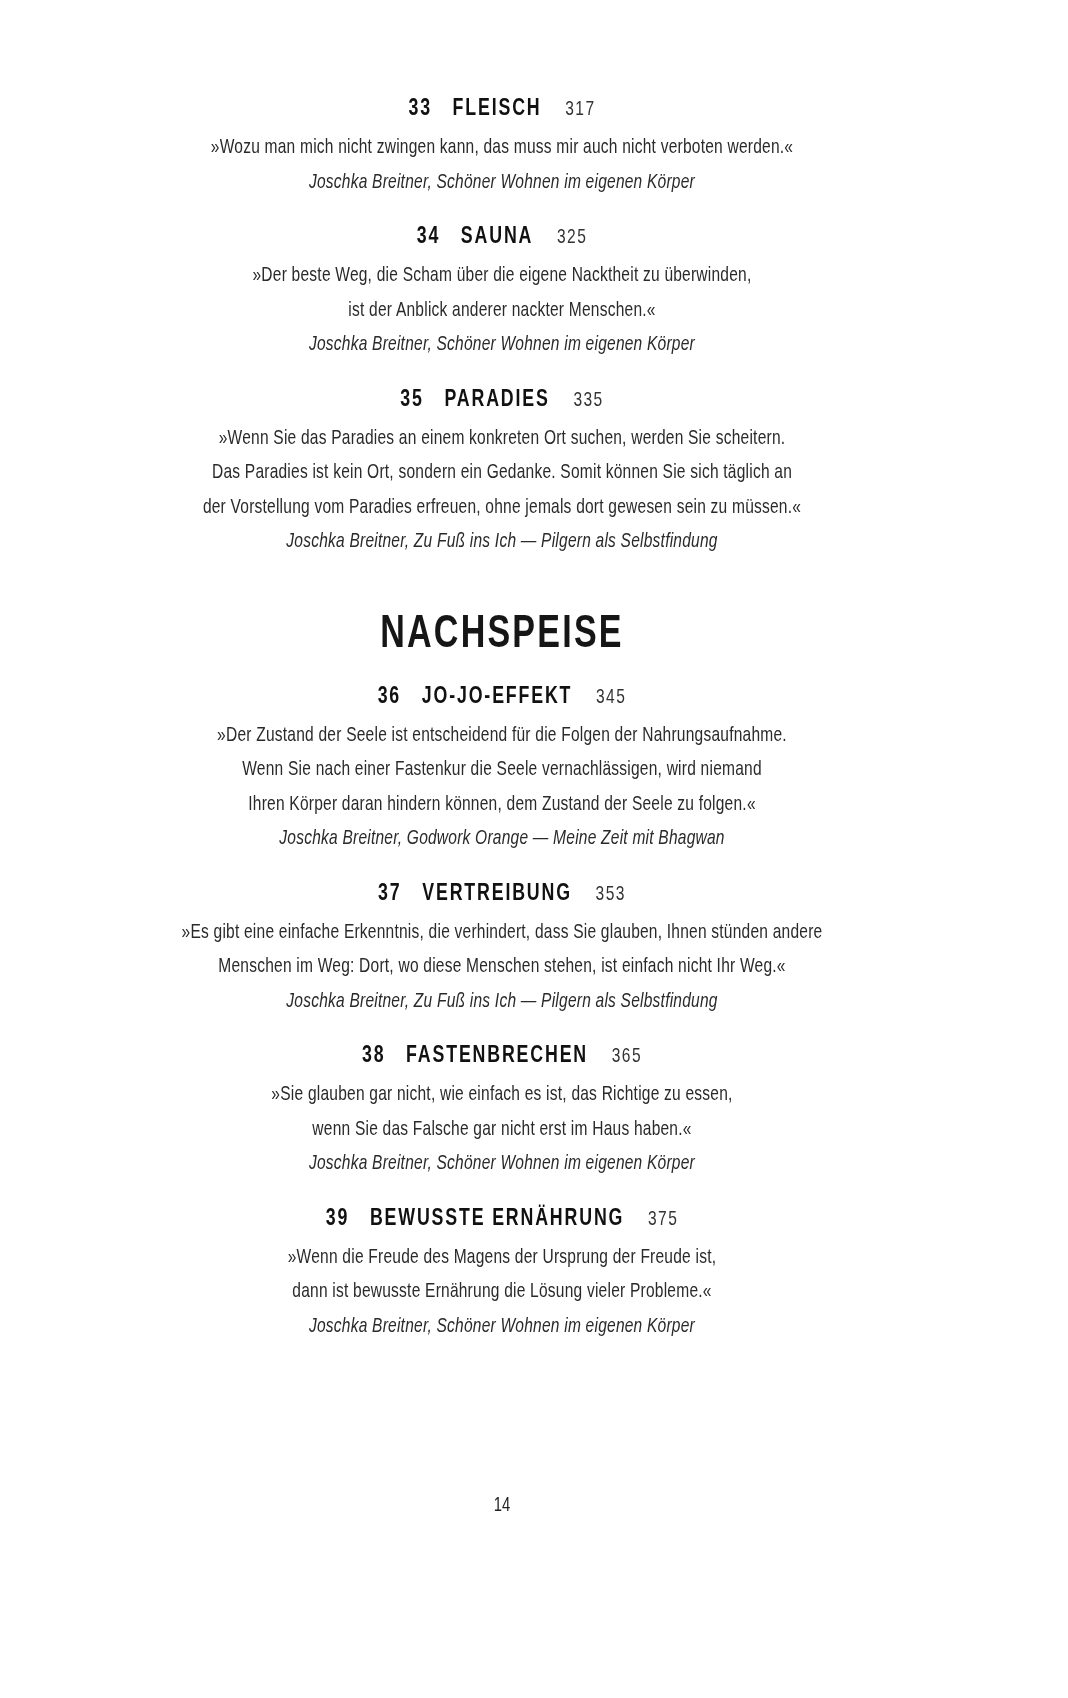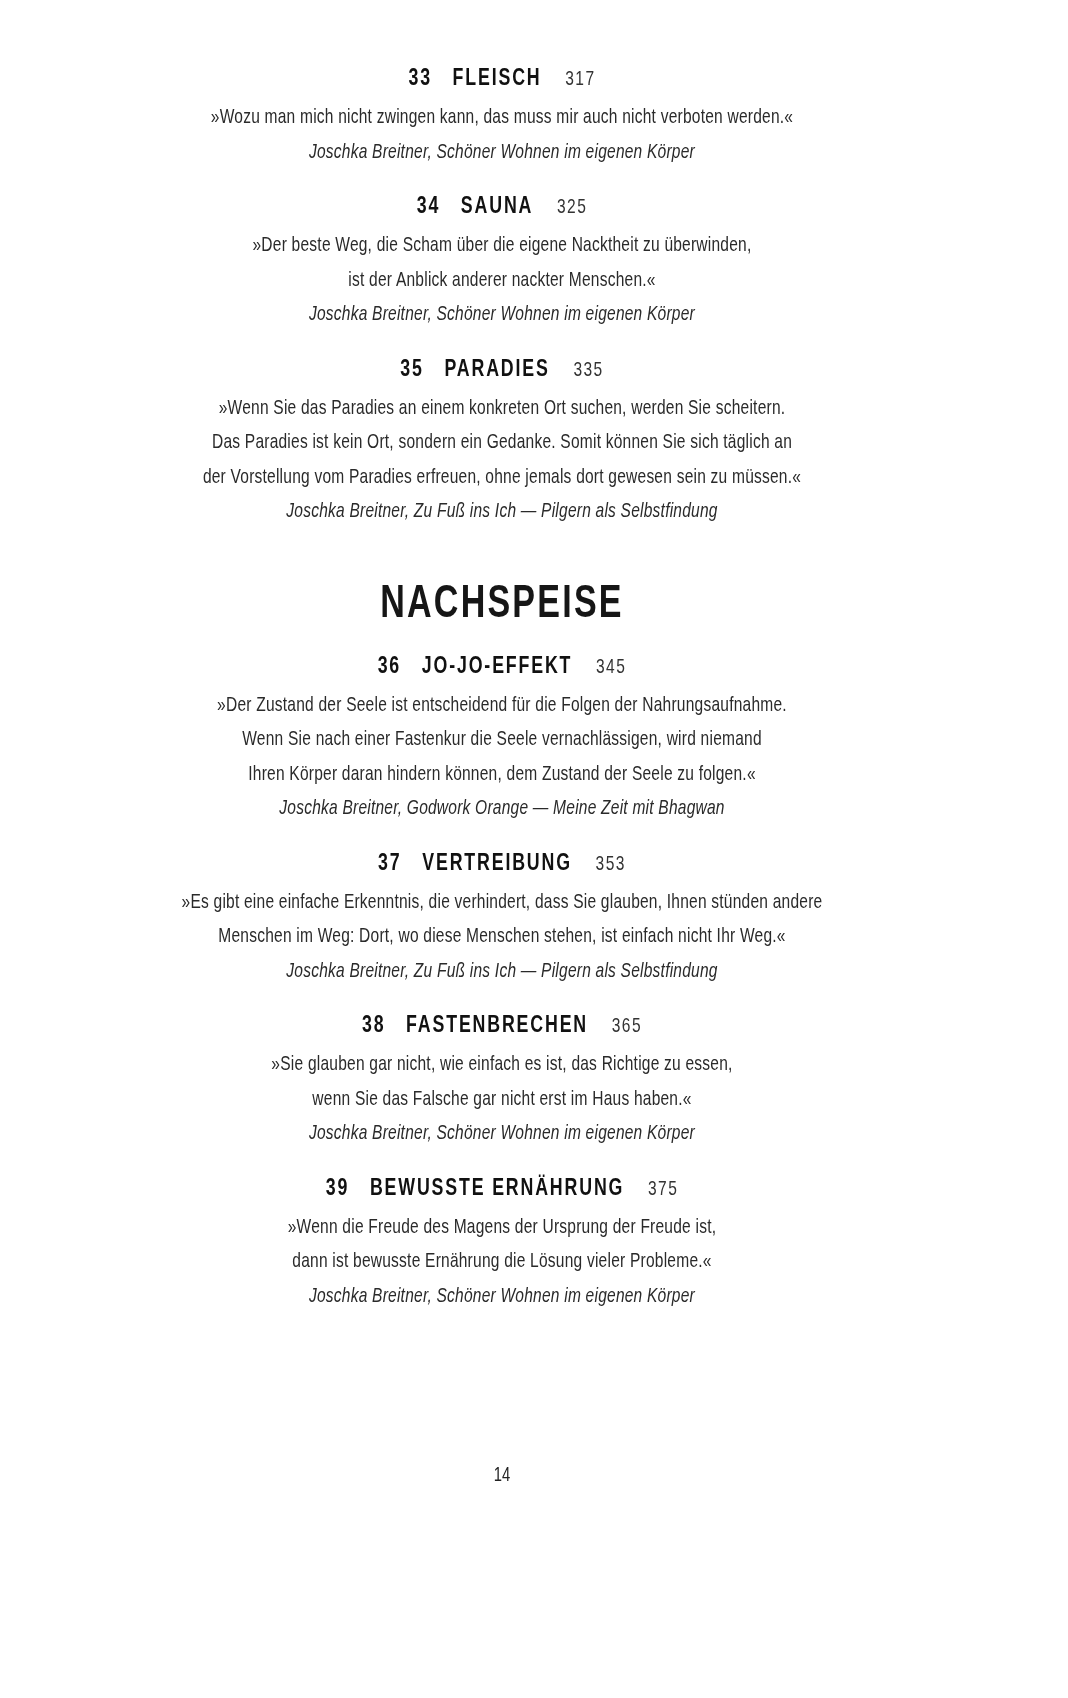--- a/index.html
+++ b/index.html
@@ -6,21 +6,21 @@
   html, body { background: #ffffff; }
   body {
     width: 1068px; height: 1698px;
     font-family: "Liberation Sans", sans-serif;
     color: #1f1f1f;
     overflow: hidden;
   }
   .page {
     width: 1068px; height: 1698px;
     background: #ffffff;
-    padding-top: 60px;
+    padding-top: 90px;
     position: relative;
   }
   .content { position: relative; left: -32px; }
   
   .entry, .section-title, .page-number {
     transform: scaleX(0.74);
     transform-origin: 50% 50%;
   }
   .entry { text-align: center; margin-bottom: 20px; }
   .entry-heading {

